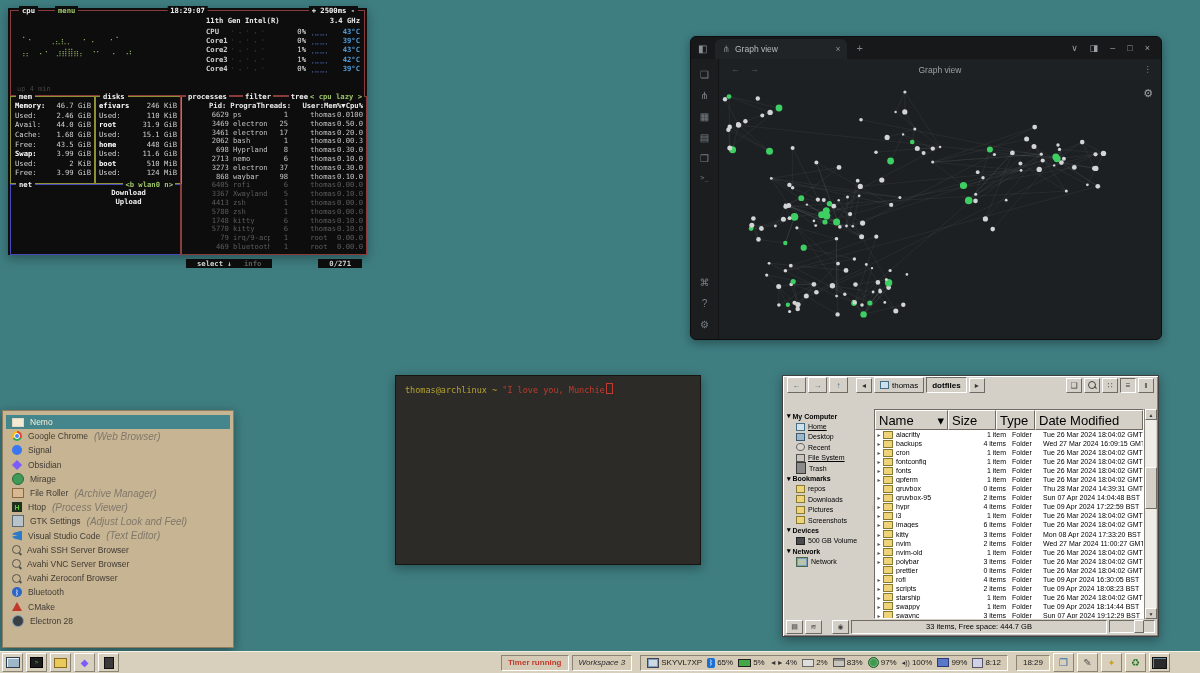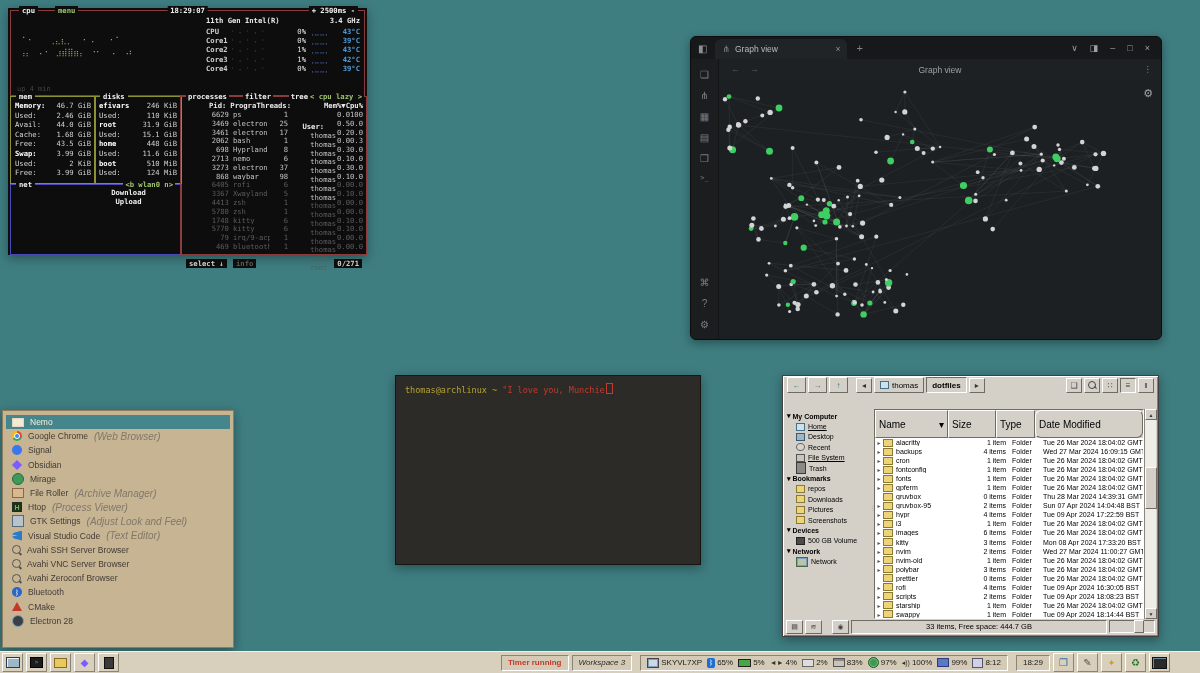--- a/index.html
+++ b/index.html
@@ -18,36 +18,36 @@
   .crow{display:flex;height:9.2px;align-items:center;}
   .cname{width:25px;font-weight:bold;}
   .cmeter{flex:1;color:#444;overflow:hidden;white-space:nowrap;font-family:"DejaVu Sans",monospace;}
   .cpct{width:16px;text-align:right;color:#e0e0e0;}
   .cgraph{width:28px;color:#4a6ab8;overflow:hidden;white-space:nowrap;padding-left:3px;font-family:"DejaVu Sans",monospace;}
   .ctemp{width:23px;text-align:right;color:#4f9ddb;font-weight:bold;}
   .uptime{position:absolute;left:6px;bottom:2px;color:#454545;font-size:7px;}
   .mem-box{left:2px;top:88px;width:84px;height:86px;}
   .disks-box{left:86px;top:88px;width:86px;height:86px;}
   .kvwrap{position:absolute;left:4px;right:4px;top:4px;}
-  .kv{display:flex;justify-content:space-between;height:9.6px;white-space:nowrap;}
+  .kv{display:flex;justify-content:space-between;height:9.6px;white-space:nowrap;align-items:center;}
   .kv .k{color:#d8d8d8;} .kv .k.st{font-weight:bold;color:#fff;}
   .kv .v{color:#cfcfcf;}
   .net-box{left:2px;top:176px;width:170px;height:69px;}
   .net-ix{position:absolute;top:-5px;right:6px;background:#0d0d0d;padding:0 2px;color:#9ec46a;font-weight:bold;}
   .netwrap{position:absolute;left:46px;right:5px;top:3px;margin-left:24px;}
   .net-dl,.net-ul{text-align:center;font-weight:bold;color:#f0f0f0;height:9.4px;}
   .proc-box{left:172px;top:88px;width:185px;height:157px;}
   .ptit{position:absolute;top:-5px;background:#0d0d0d;padding:0 2px;font-weight:bold;color:#f0f0f0;}
   .phead{display:flex;font-weight:bold;color:#eaeaea;margin-top:4px;height:9px;}
   .prow{display:flex;height:8.8px;color:#c4c4c4;}
   .prow.dim{color:#5c5c5c;}
   .c-pid{width:26px;text-align:right;padding-left:28px;} .c-prg{width:48px;padding-left:4px;overflow:hidden;white-space:nowrap;}
-  .c-thr{width:24px;text-align:right;} .c-usr{width:34px;padding-left:22px;margin-top:21px;} .c-mem{width:18px;text-align:right;} .c-cpu{flex:1;text-align:right;padding-right:3px;}
+  .c-thr{width:24px;text-align:right;} .c-usr{width:34px;padding-left:22px;} .c-mem{width:18px;text-align:right;} .c-cpu{flex:1;text-align:right;padding-right:3px;}
   .pfoot{position:absolute;bottom:-5px;left:0;right:0;}
-  .pf{position:absolute;background:#0d0d0d;padding:0 3px;font-weight:bold;white-space:nowrap;}
+  .pf{position:absolute;background:#0d0d0d;padding:0 11px;font-weight:bold;white-space:nowrap;}
 
   
   .obs{left:690px;top:36px;width:470px;height:302px;background:#1b1d1f;border:1px solid #0c0d0e;border-radius:6px;overflow:hidden;}
   .obs-tabbar{height:22px;display:flex;align-items:center;background:#161819;padding-left:7px;color:#8a9096;}
   .obs-sideico{font-size:10px;margin-right:8px;}
   .obs-tab{height:20px;width:118px;background:#212426;border-radius:6px 6px 0 0;display:flex;align-items:center;gap:5px;padding:0 7px;color:#b4bac0;font-size:8.5px;align-self:flex-end;}
   .obs-tab .ti{color:#7d838a;font-size:9px;} .obs-tab .tt{flex:1;white-space:nowrap;overflow:hidden;} .obs-tab .tx{color:#8a9096;}
   .obs-newtab{margin-left:9px;color:#7d838a;font-size:11px;}
   .obs-ctl{margin-left:auto;display:flex;gap:12px;margin-right:11px;color:#9aa0a5;font-size:9px;align-items:center;}
   .obs-ribbon{position:absolute;left:0;top:22px;bottom:0;width:27px;background:#1b1d1f;border-right:1px solid #121416;display:flex;flex-direction:column;align-items:center;gap:10px;padding:10px 0 9px 0;color:#787f86;font-size:10px;}
@@ -87,23 +87,23 @@
   .s-ico.home-icon{background:#cfe0ea;border-color:#46708a;}
   .s-ico.desktop-icon{background:#9db6c8;border-color:#3a5a74;}
   .s-ico.recent-icon{background:#d8d4cc;border-color:#666;border-radius:50%;}
   .s-ico.filesystem-icon{background:#c9c5bd;border-color:#555;}
   .s-ico.trash-icon{background:#8a8a88;border-color:#3a3a3a;}
   .s-ico.drive-icon{background:#4a4a4a;border-color:#222;}
   .s-ico.network-icon{background:#b8c4b0;border-color:#4a6a4a;}
   .fm-split{width:5px;position:relative;}
   .fm-split::before{content:"⋮";position:absolute;left:1px;top:45%;font-size:6px;color:#8a867e;}
   .fm-list{flex:1;display:flex;flex-direction:column;overflow:hidden;border:1px solid;border-color:#6f6b63 #fff #fff #6f6b63;background:#fff;}
-  .fm-cols{height:28px;display:flex;background:#d4d0c8;font-size:10px;flex:none;}
+  .fm-cols{height:20px;display:flex;background:#d4d0c8;font-size:13px;flex:none;}
   .fm-cols .hc{border:1px solid;border-color:#fff #6f6b63 #6f6b63 #fff;display:flex;align-items:center;padding:0 3px;white-space:nowrap;overflow:hidden;}
-  .hc.c-name{flex:1;justify-content:space-between;} .hc.c-size{width:40px;} .hc.c-type{width:31px;} .hc.c-date{width:100px;border-radius:6px;}
+  .hc.c-name{flex:1;justify-content:space-between;} .hc.c-size{width:40px;} .hc.c-type{width:31px;} .hc.c-date{width:100px;}
   .fm-body{flex:1;overflow:hidden;font-size:7px;background:#fff;}
   .frow{display:flex;align-items:center;height:9.05px;white-space:nowrap;}
   .f-exp{width:8px;text-align:center;color:#555;font-size:6px;flex:none;}
   .f-ico{width:8px;height:6px;background:#efd37a;border:1px solid #8a7a30;margin-right:3px;flex:none;}
   .f-name{flex:1;overflow:hidden;} .f-size{width:42px;text-align:right;padding-right:6px;flex:none;} .f-type{width:31px;flex:none;} .f-date{width:100px;flex:none;overflow:hidden;}
   .fm-scroll{width:11px;background:#efede7;border-left:1px solid #8a867e;position:relative;flex:none;}
   .fm-scroll .ar{position:absolute;left:0;width:10px;height:9px;display:grid;place-items:center;font-size:5px;color:#333;}
   .fm-scroll .thumb{position:absolute;left:0;top:58px;width:10px;height:40px;}
   .fm-status{position:absolute;bottom:2px;left:2px;right:2px;height:15px;display:flex;align-items:center;gap:2px;padding:0 1px;}
   .st-btn{width:15px;height:12px;display:grid;place-items:center;font-size:7px;color:#444;}

